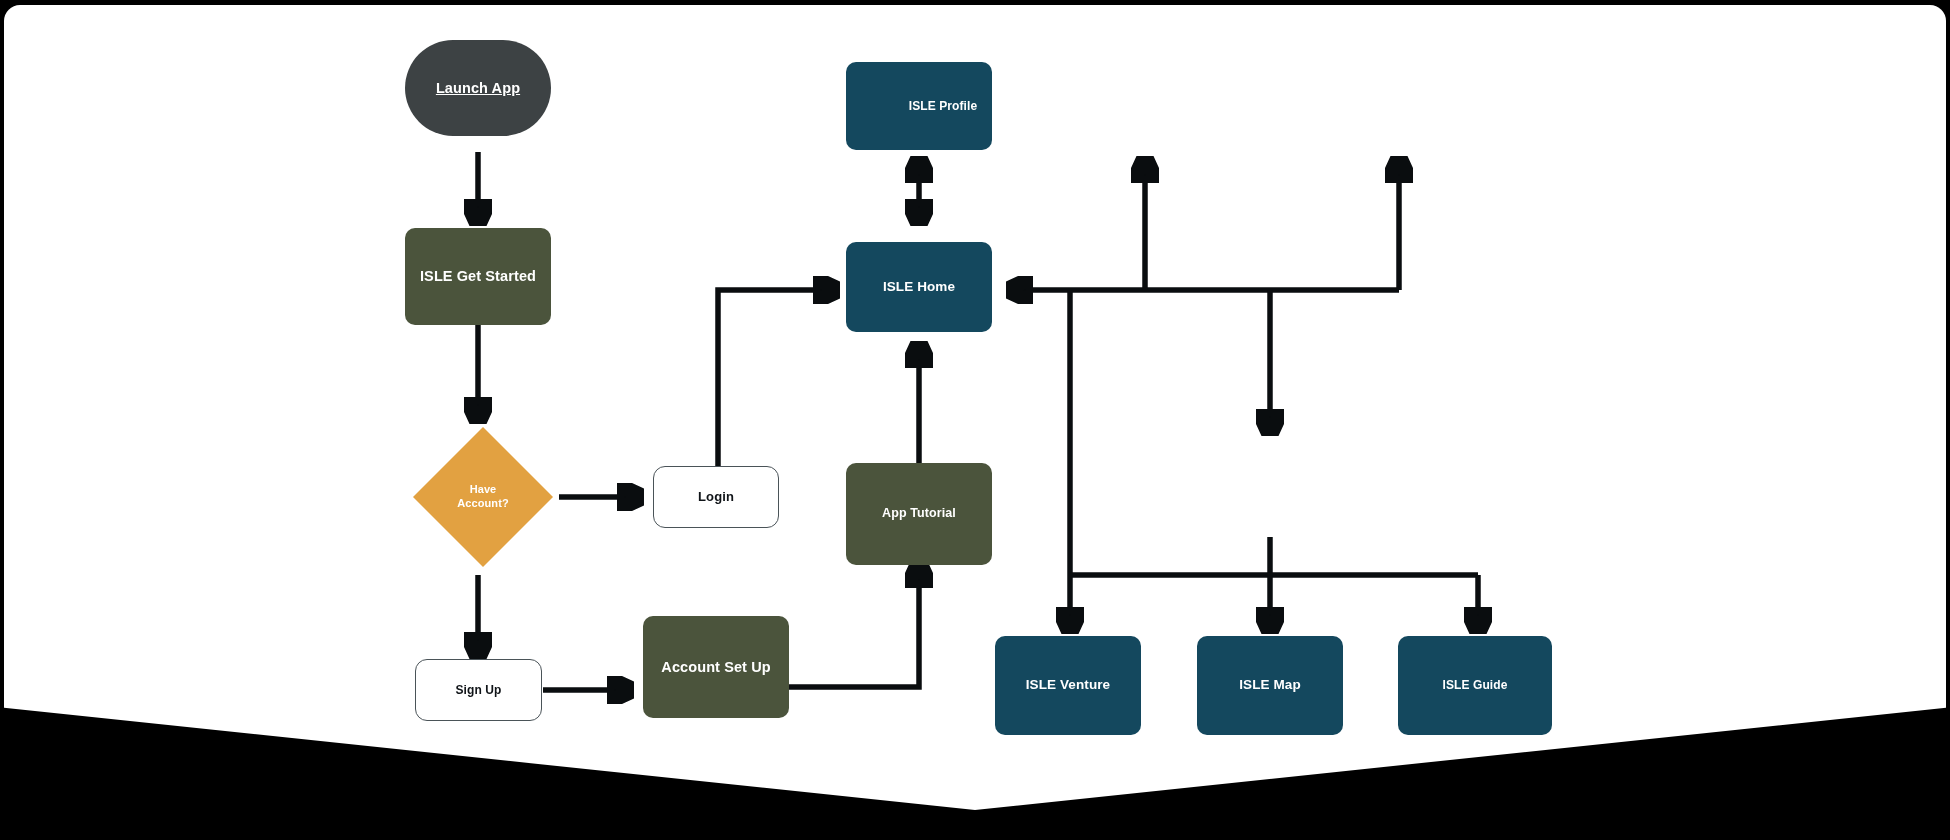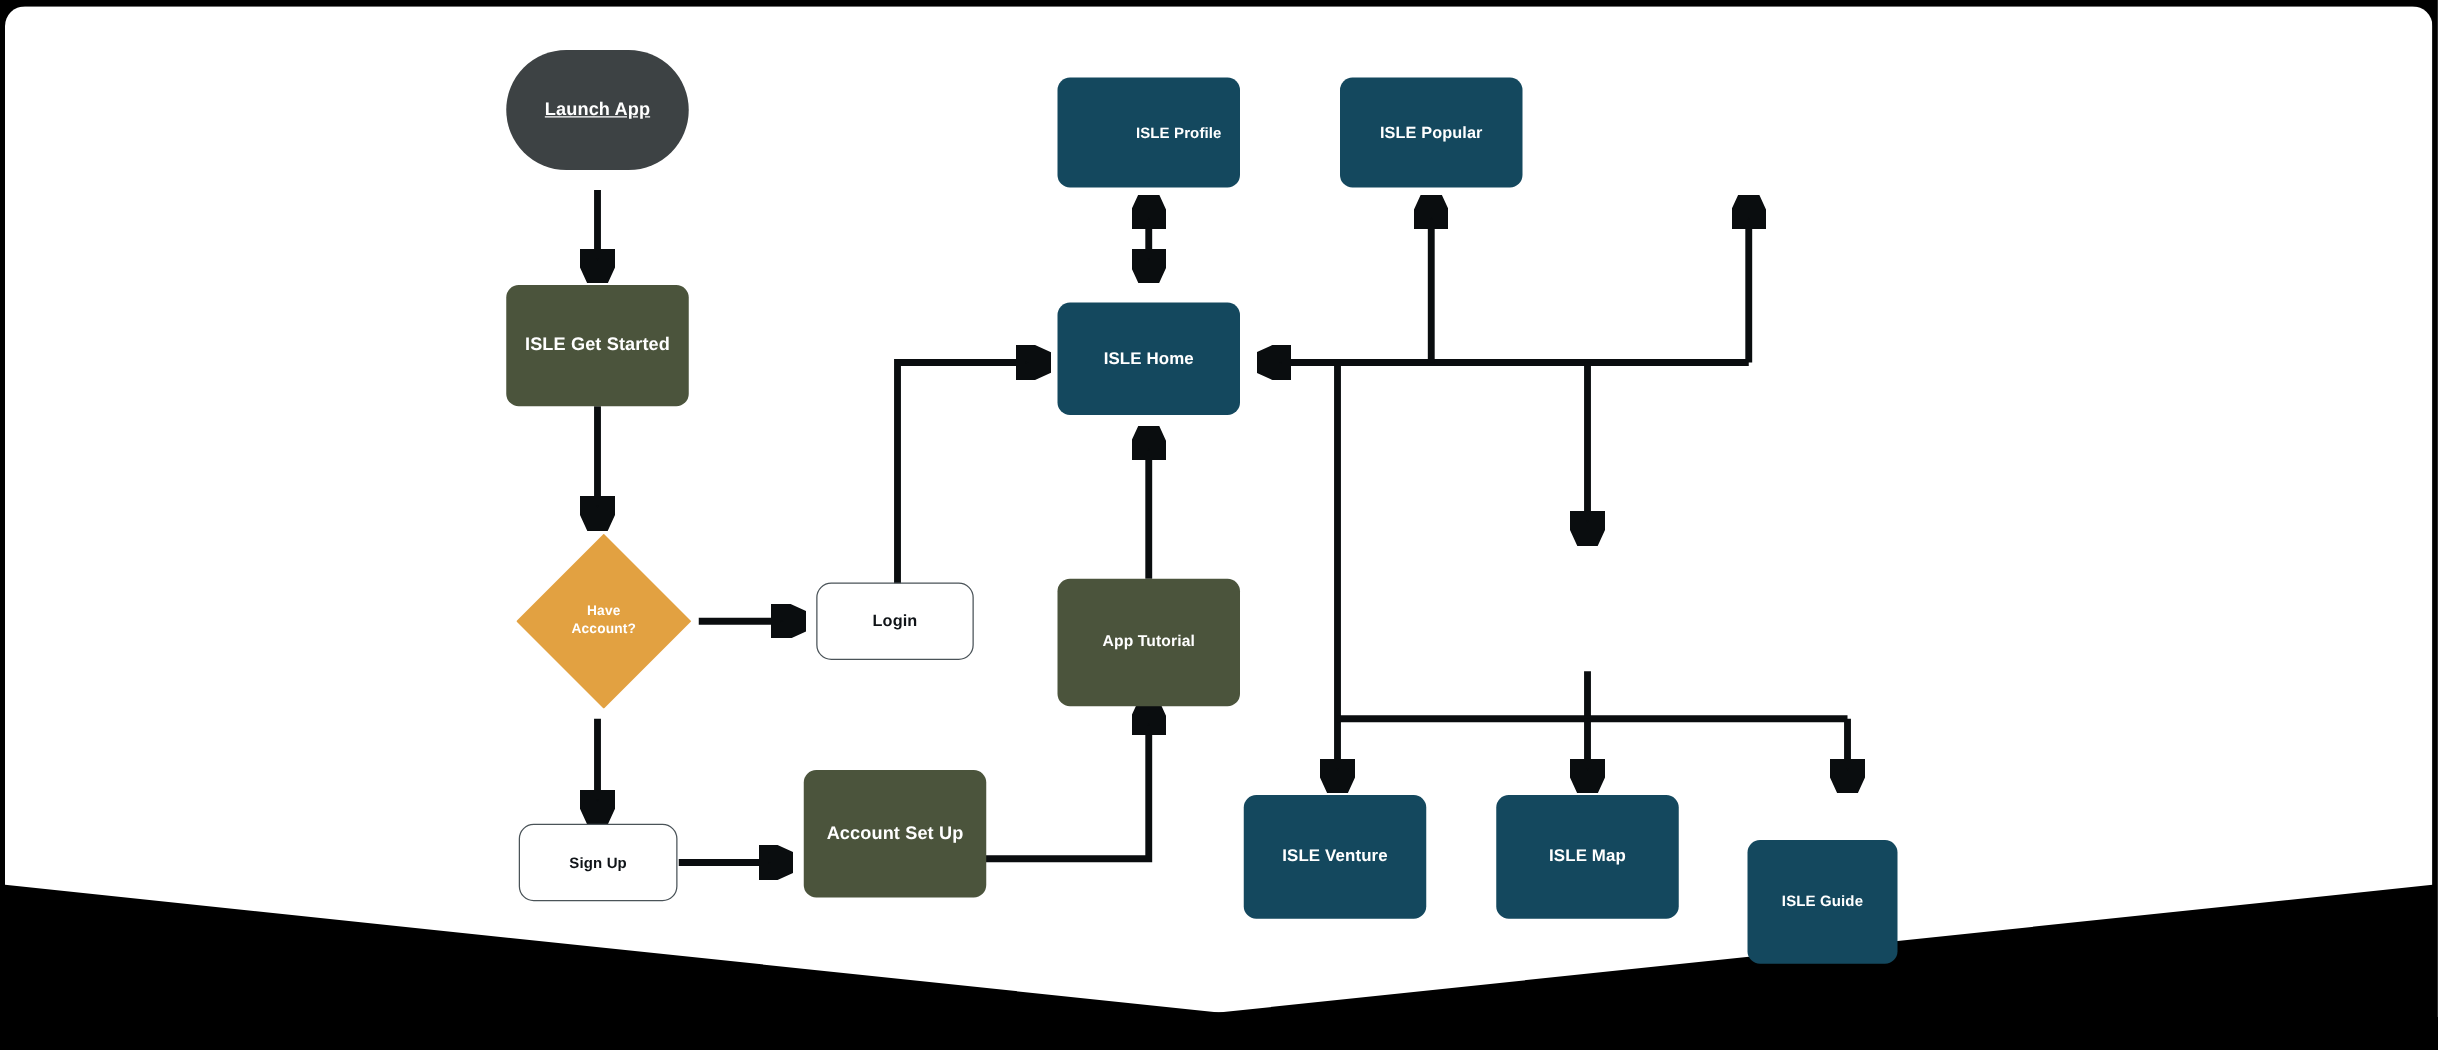--- a/index.html
+++ b/index.html
@@ -168,32 +168,29 @@
     </div>
 
     <div class="node teal" style="left:846px; top:242px; width:146px; height:90px; font-size:13.5px;">
       <span class="lbl">ISLE Home</span>
     </div>
 
     <div class="node teal" style="left:846px; top:62px; width:146px; height:88px; font-size:12px;padding-left:48px;">
       <span class="lbl">ISLE Profile</span>
     </div>
 
-    <div class="node teal" style="left:1072px; top:62px; width:146px; height:88px; font-size:13px;">
-      <span class="lbl">ISLE Popular</span>
-    </div>
 
 
 
     <div class="node teal" style="left:995px; top:636px; width:146px; height:99px; font-size:13.5px;">
       <span class="lbl">ISLE Venture</span>
     </div>
 
     <div class="node teal" style="left:1197px; top:636px; width:146px; height:99px; font-size:13.5px;">
       <span class="lbl">ISLE Map</span>
     </div>
 
-    <div class="node teal" style="left:1398px; top:672px; width:120px; height:99px; font-size:12px;">
+    <div class="node teal" style="left:1398px; top:636px; width:154px; height:99px; font-size:12px;">
       <span class="lbl">ISLE Guide</span>
     </div>
 
   </div>
 </div>
 
 </body></html>

